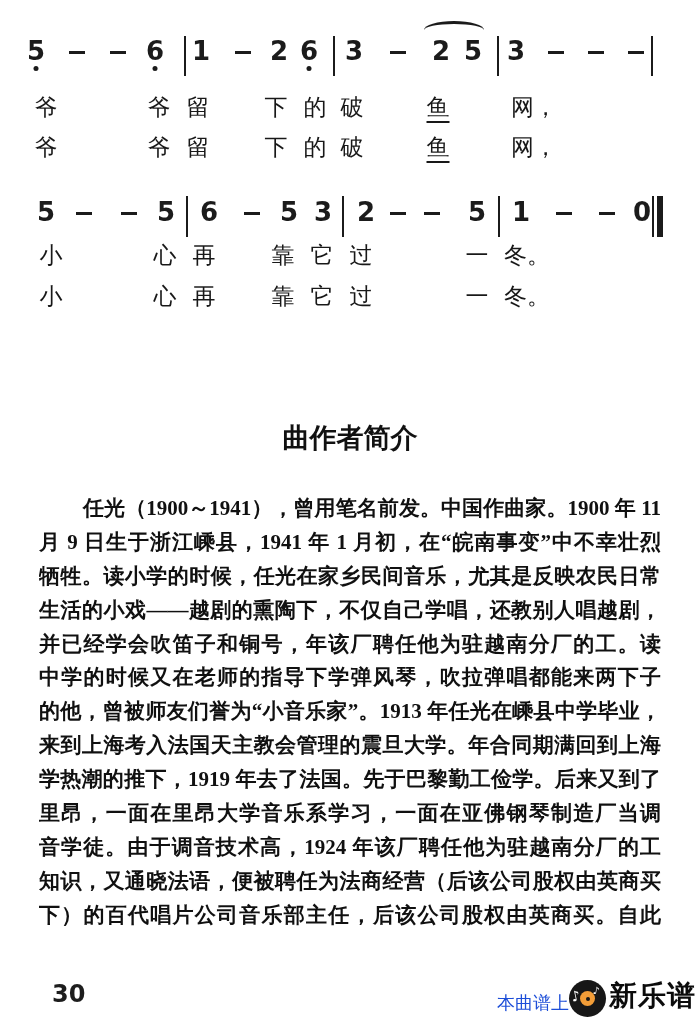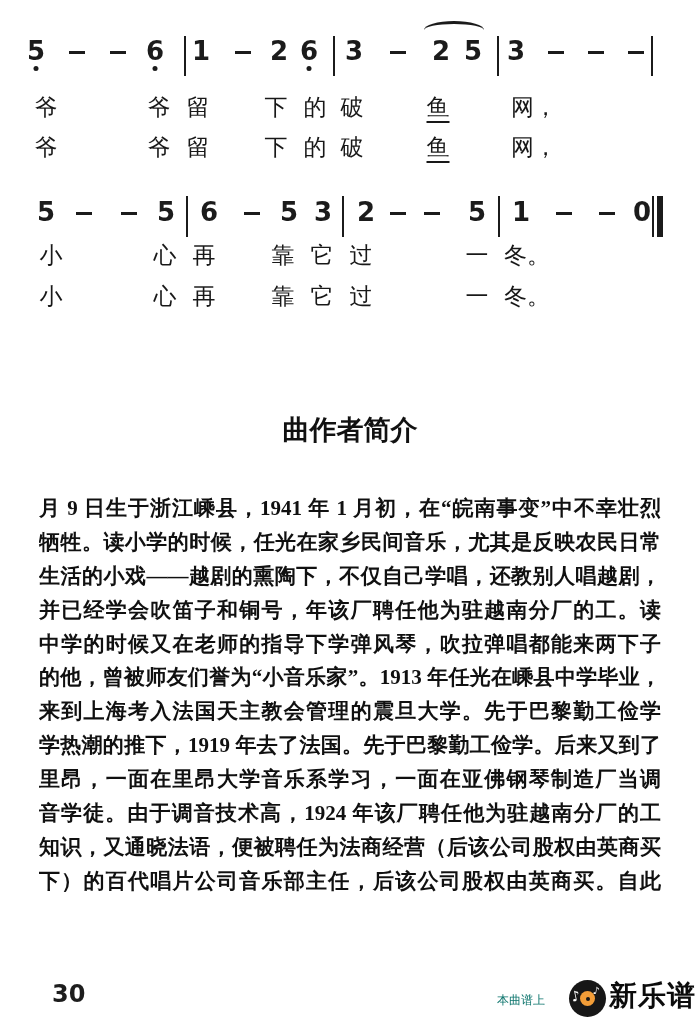--- a/index.html
+++ b/index.html
@@ -12,32 +12,32 @@
   .octave-dot{position:absolute;width:5px;height:5px;border-radius:50%;background:#1b1b1b;
         transform:translateX(-50%);}
   .barline{position:absolute;width:2px;background:#1b1b1b;}
   .barline.thick{width:6px;}
   .slur{position:absolute;width:60px;height:15px;border-top:3px solid #1b1b1b;
         border-radius:50% 50% 0 0;}
   .lyric{position:absolute;transform:translateX(-50%);font-size:23px;line-height:1.1;
         color:#181818;white-space:nowrap;}
   .lyric.u{border-bottom:2px solid #181818;padding-bottom:1px;}
   
-  .heading{position:absolute;left:0;right:0;top:412px;margin:0;text-align:center;
+  .heading{position:absolute;left:0;right:0;top:412px;margin:8px;text-align:center;
         font-family:"Liberation Sans",sans-serif;font-weight:700;font-size:27px;color:#111;}
   .bio{position:absolute;left:39px;top:492px;width:622px;}
   .bio-line{font-size:21px;line-height:33.9px;height:33.9px;overflow:hidden;
         font-weight:600;color:#101010;
         text-align:justify;text-align-last:justify;text-justify:inter-character;}
   .bio-line.indent{text-indent:44px;}
   
   .pagenum{position:absolute;left:52px;top:982px;font-family:"DejaVu Sans",sans-serif;
         font-weight:700;font-size:24px;line-height:1;color:#1d1d1d;}
   .wm{position:absolute;left:497px;top:994px;font-family:"Liberation Sans",sans-serif;
-        font-size:12px;line-height:1;color:#0f766e;}
+        font-size:18px;line-height:1;color:#1d4ed8;}
   .logo{position:absolute;left:569px;top:980px;}
   .disc{position:relative;width:37px;height:37px;border-radius:50%;background:#171717;}
   .disc .label{position:absolute;left:11px;top:11px;width:15px;height:15px;border-radius:50%;
         background:#f29d38;}
   .disc .hole{position:absolute;left:16.5px;top:16.5px;width:4px;height:4px;border-radius:50%;
         background:#171717;}
   .disc .n1{position:absolute;left:2px;top:9px;font-size:14px;line-height:1;color:#ffffff;
         transform:rotate(-12deg);font-family:"DejaVu Sans",sans-serif;}
   .disc .n2{position:absolute;left:24px;top:6px;font-size:10px;line-height:1;color:#ffffff;
         transform:rotate(10deg);font-family:"DejaVu Sans",sans-serif;}
@@ -126,27 +126,28 @@
       <div class="lyric" style="left: 283px; top: 284px;">靠</div>
       <div class="lyric" style="left: 322px; top: 284px;">它</div>
       <div class="lyric" style="left: 361px; top: 284px;">过</div>
       <div class="lyric" style="left: 477px; top: 284px;">一</div>
       <div class="lyric" style="left: 527px; top: 284px;">冬。</div>
     </div>
 
   <h2 class="heading">曲作者简介</h2>
 
   <div id="bio-lines" class="bio">
+      <div class="bio-line indent">任光（1900～1941），曾用笔名前发。中国作曲家。1900 年 11</div>
       <div class="bio-line">月 9 日生于浙江嵊县，1941 年 1 月初，在“皖南事变”中不幸壮烈</div>
       <div class="bio-line">牺牲。读小学的时候，任光在家乡民间音乐，尤其是反映农民日常</div>
       <div class="bio-line">生活的小戏——越剧的熏陶下，不仅自己学唱，还教别人唱越剧，</div>
       <div class="bio-line">并已经学会吹笛子和铜号，年该厂聘任他为驻越南分厂的工。读</div>
       <div class="bio-line">中学的时候又在老师的指导下学弹风琴，吹拉弹唱都能来两下子</div>
       <div class="bio-line">的他，曾被师友们誉为“小音乐家”。1913 年任光在嵊县中学毕业，</div>
-      <div class="bio-line">来到上海考入法国天主教会管理的震旦大学。先于巴黎勤工俭学</div>
+      <div class="bio-line">来到上海考入法国天主教会管理的震旦大学。年合同期满回到上海</div>
       <div class="bio-line">学热潮的推下，1919 年去了法国。先于巴黎勤工俭学。后来又到了</div>
       <div class="bio-line">里昂，一面在里昂大学音乐系学习，一面在亚佛钢琴制造厂当调</div>
       <div class="bio-line">音学徒。由于调音技术高，1924 年该厂聘任他为驻越南分厂的工</div>
       <div class="bio-line">知识，又通晓法语，便被聘任为法商经营（后该公司股权由英商买</div>
       <div class="bio-line">下）的百代唱片公司音乐部主任，后该公司股权由英商买。自此</div>
     </div>
 
   <div>
     <div class="pagenum">30</div>
     <div class="wm">本曲谱上</div>

